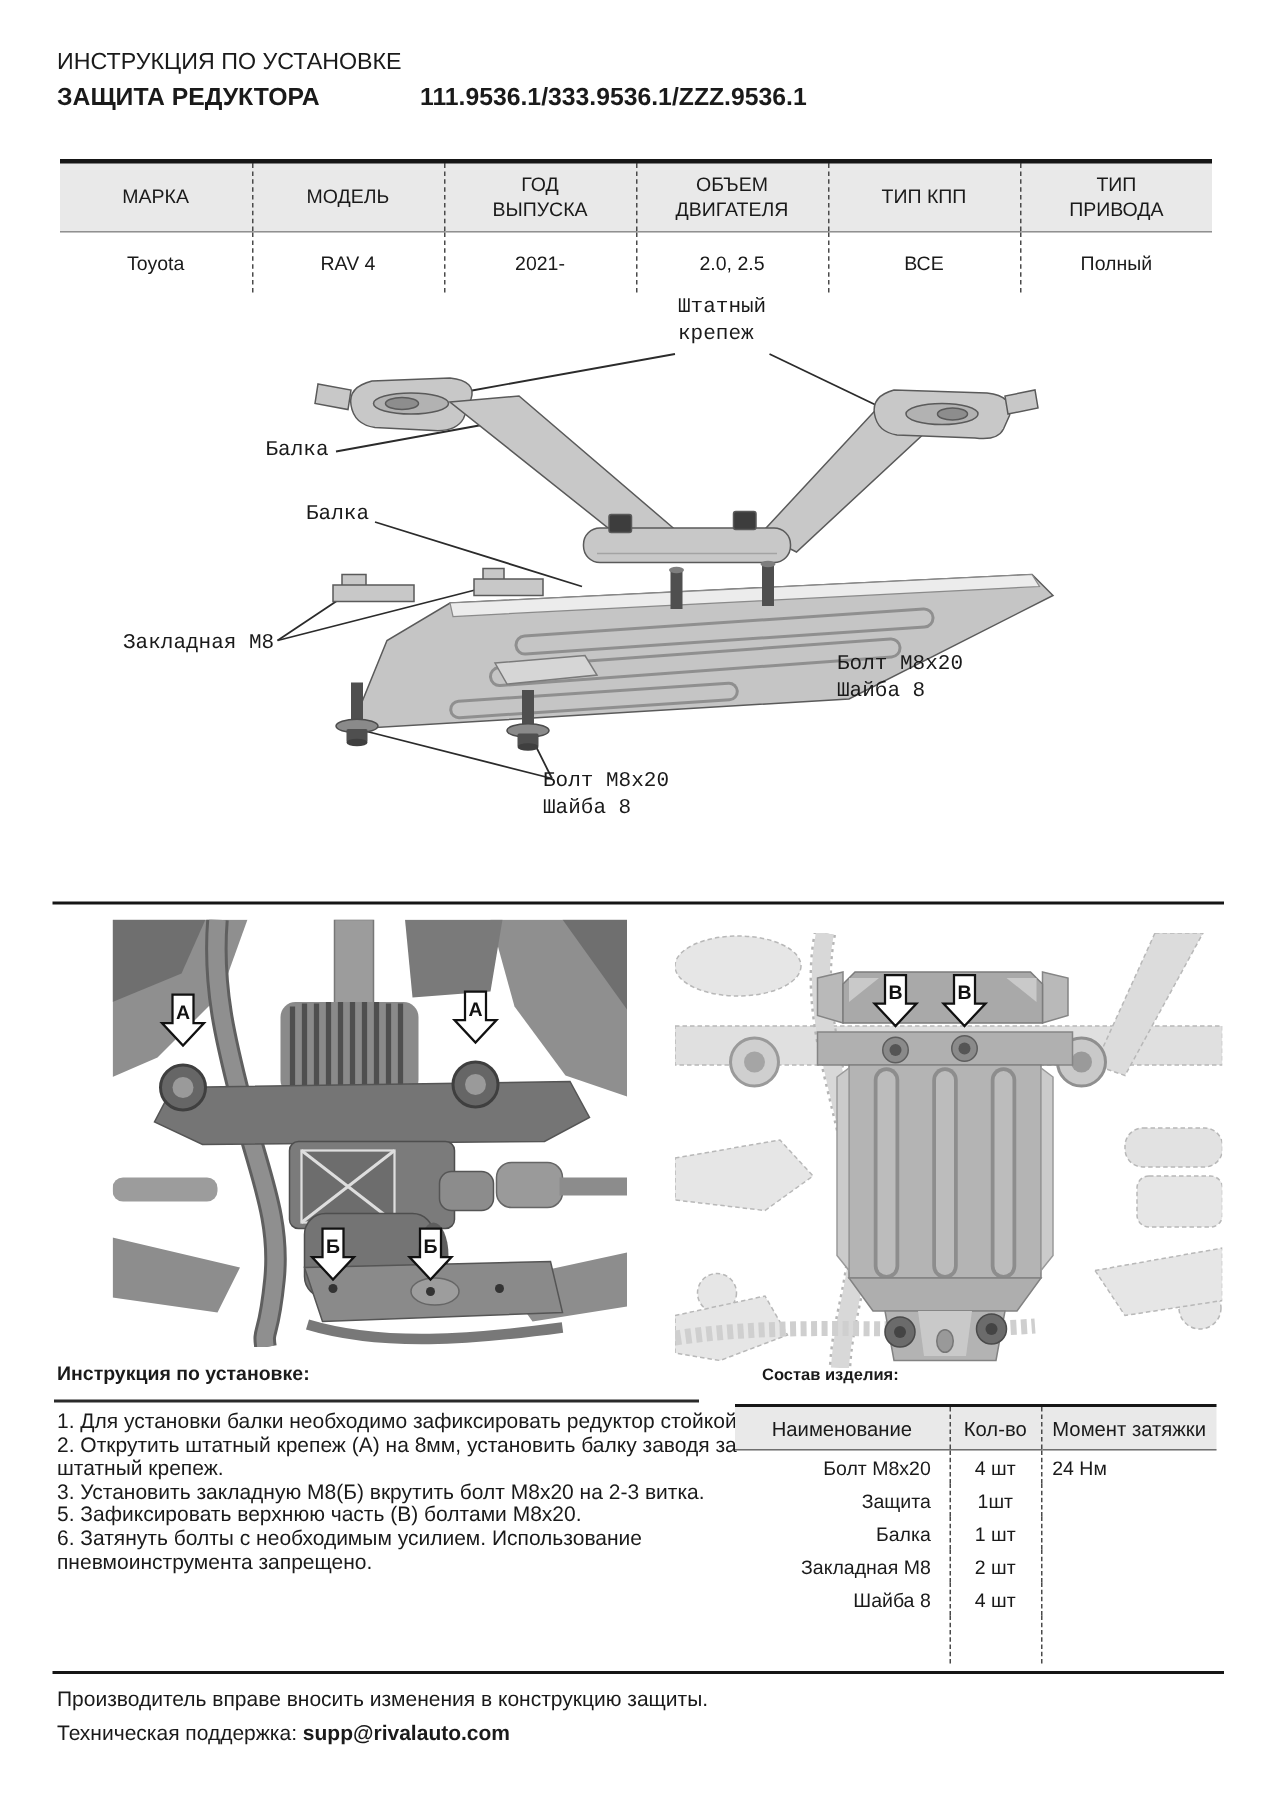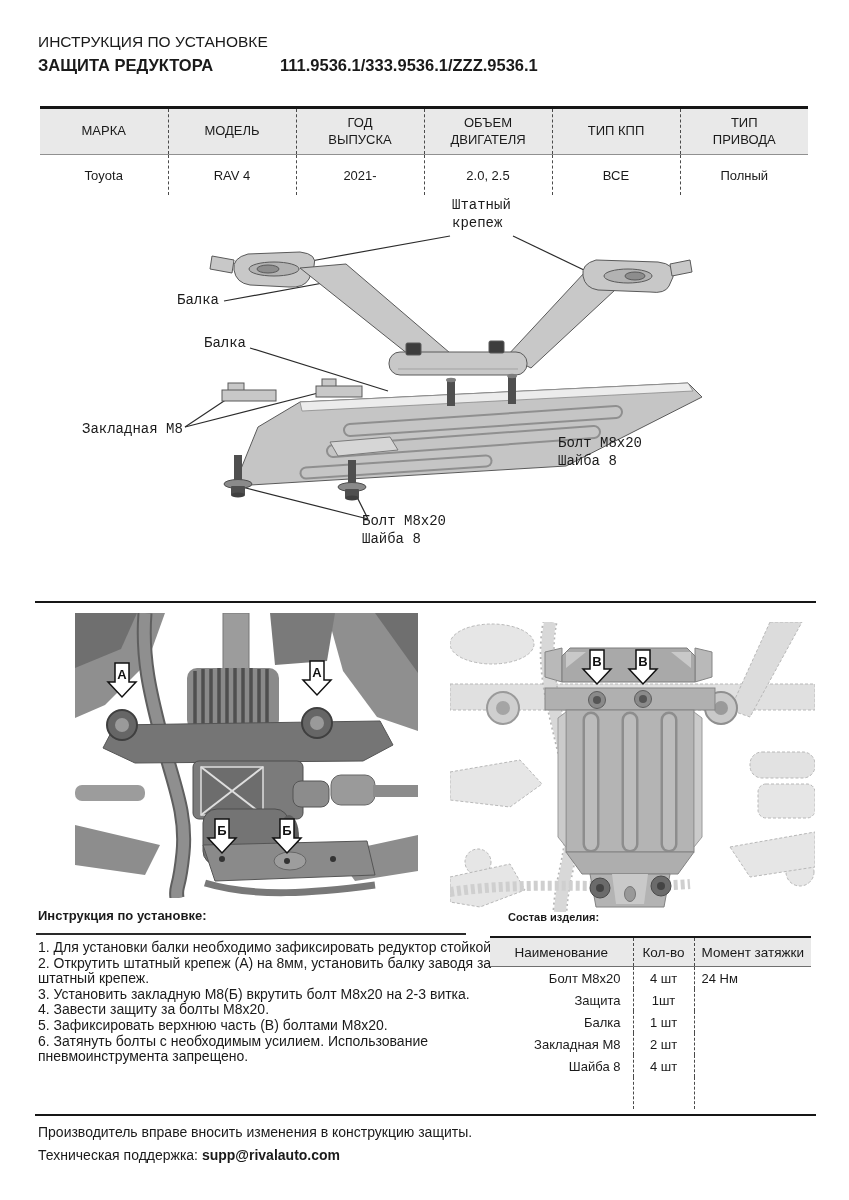--- a/index.html
+++ b/index.html
@@ -303,21 +303,20 @@
       </g>
     </svg>
   </div>
 
   <div class="abs inst-title">Инструкция по установке:</div>
   <div class="abs irule"></div>
   <div class="abs inst-steps">
     <div class="step">1. Для установки балки необходимо зафиксировать редуктор стойкой.</div>
     <div class="step">2. Открутить штатный крепеж (А) на 8мм, установить балку заводя за штатный крепеж.</div>
     <div class="step">3. Установить закладную М8(Б) вкрутить болт М8х20 на 2-3 витка.</div>
-    <div class="step">4. Завести защиту за болты М8х20.</div>
     <div class="step">5. Зафиксировать верхнюю часть (В) болтами М8х20.</div>
     <div class="step">6. Затянуть болты с необходимым усилием. Использование пневмоинструмента запрещено.</div>
   </div>
 
   <div class="abs parts-title">Состав изделия:</div>
   <table class="abs ptable">
     <colgroup>
         <col style="width:143px">
         <col style="width:61px">
         <col style="width:117px">

